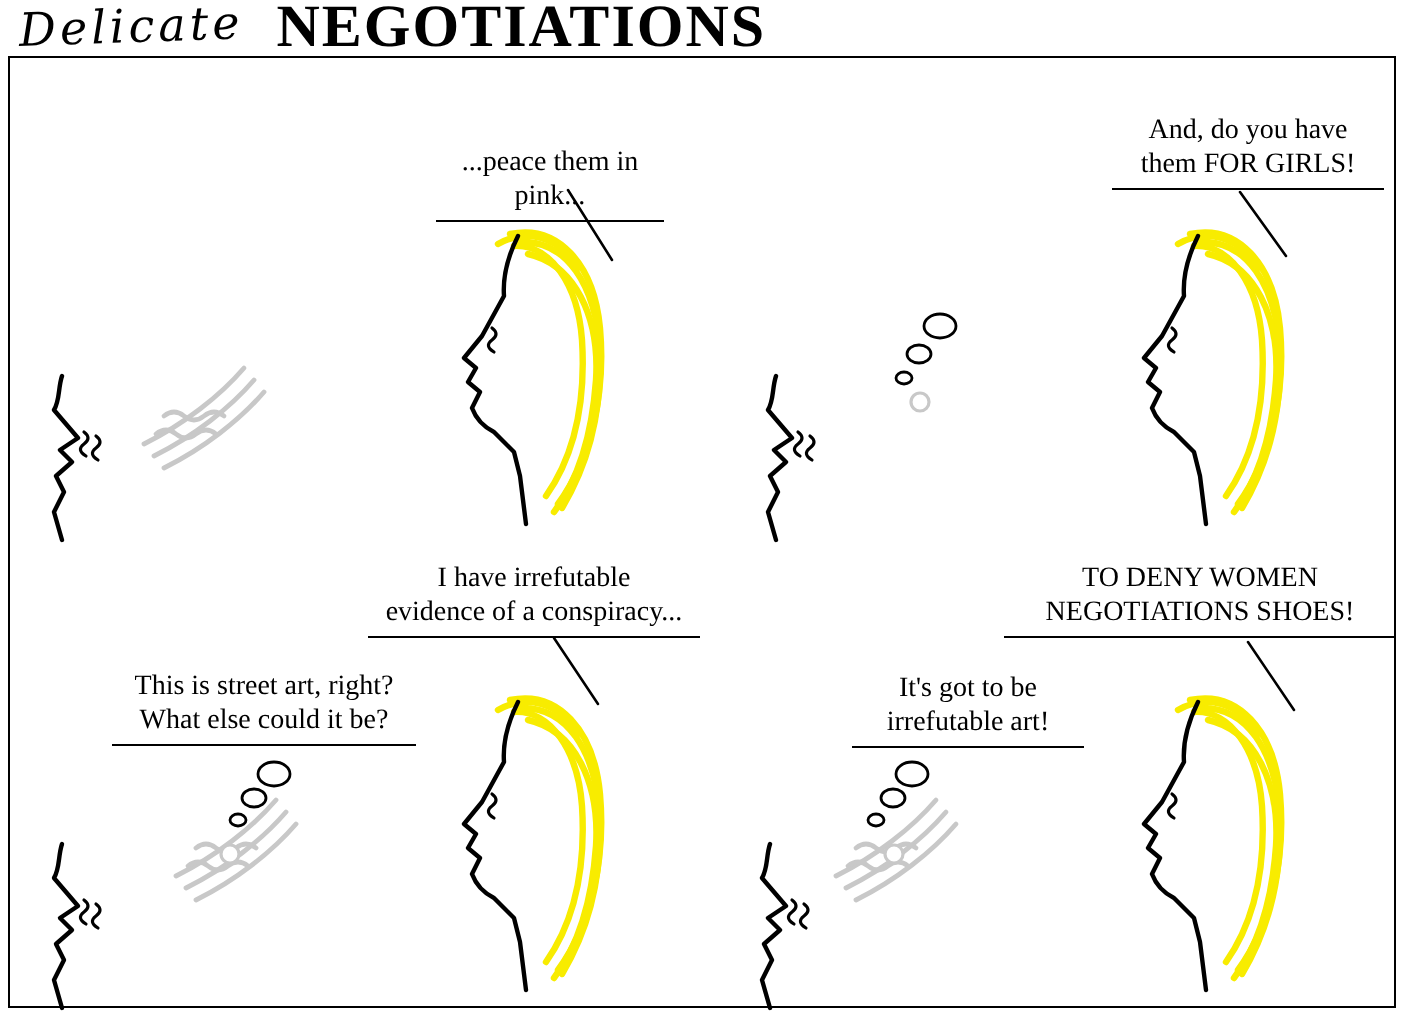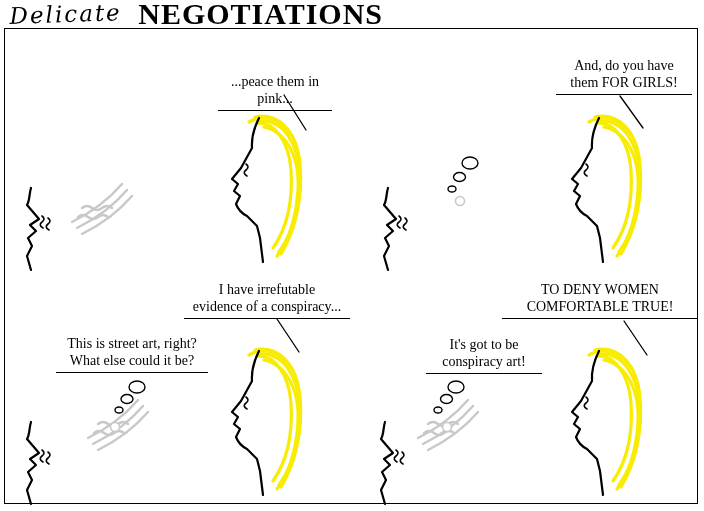--- a/index.html
+++ b/index.html
@@ -123,17 +123,17 @@
 
   <div class="caption" style="left:556px;top:57px;width:132px">And, do you have
 them FOR GIRLS!</div>
 
   <div class="caption" style="left:56px;top:335px;width:148px">This is street art, right?
 What else could it be?</div>
   <div class="caption" style="left:184px;top:281px;width:162px">I have irrefutable
 evidence of a conspiracy...</div>
 
   <div class="caption" style="left:502px;top:281px;width:192px">TO DENY WOMEN
-COMFORTABLE TRUE!</div>
+NEGOTIATIONS SHOES!</div>
   <div class="caption" style="left:426px;top:336px;width:112px">It's got to be
-conspiracy art!</div>
+irrefutable art!</div>
 
 </div>
 
 </body></html>

